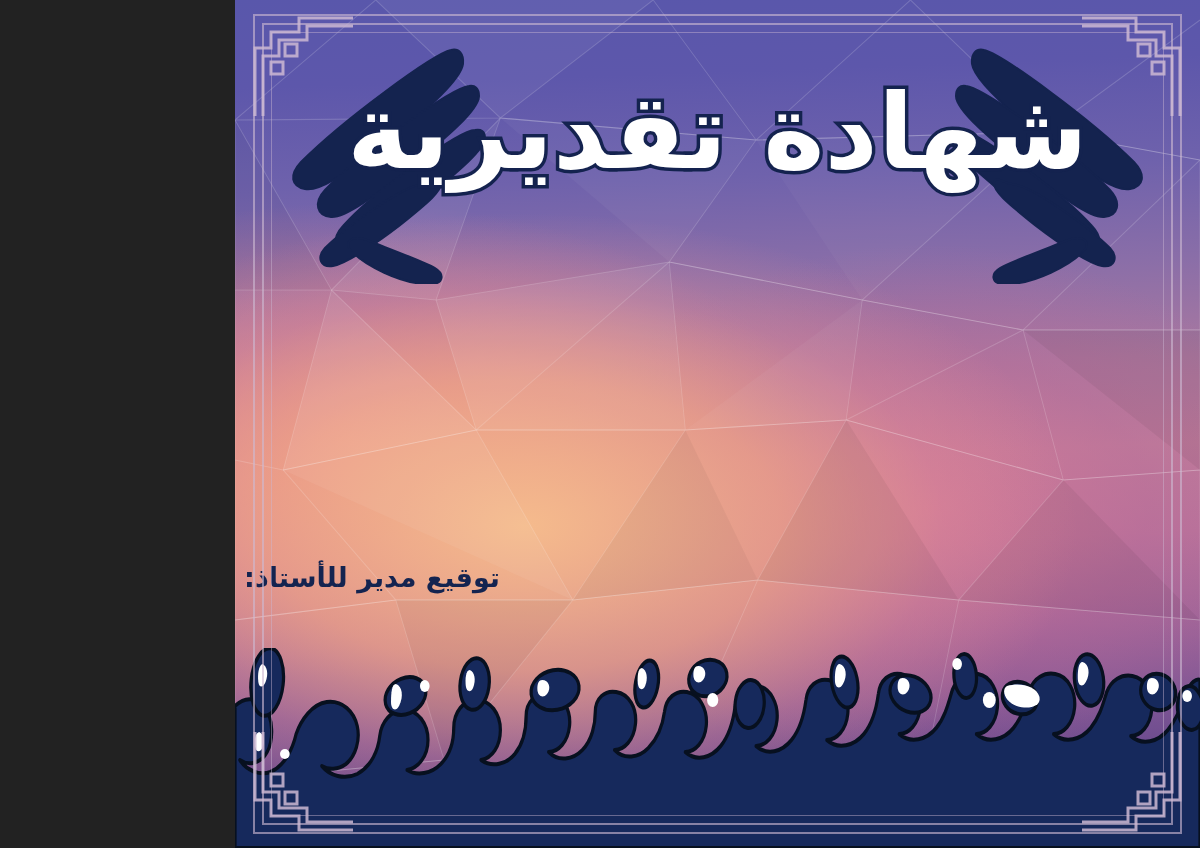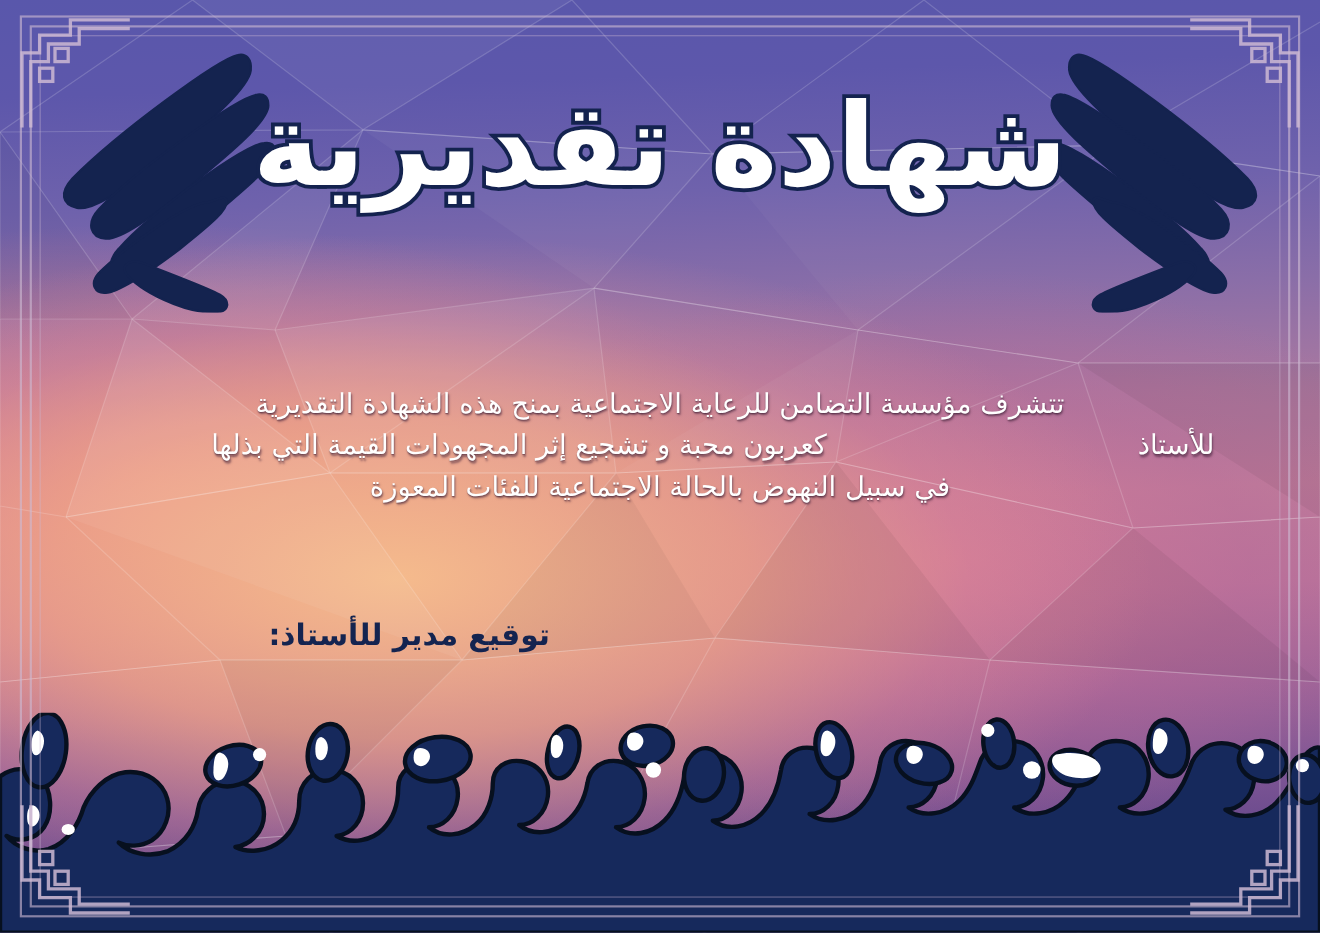--- a/index.html
+++ b/index.html
@@ -3,25 +3,25 @@
 <meta charset="utf-8">
 <title>شهادة تقديرية</title>
 <style>
   html, body {
     margin: 0;
     padding: 0;
     background: #222;
   }
   #certificate {
     position: relative;
-    width: 1200px;
+    width: 965px;
     height: 848px;
     overflow: hidden;
     font-family: "DejaVu Sans", "Liberation Sans", sans-serif;
-    background: #737373;
+    background: #ef4444;
     user-select: none;
   }
 
   
   .bg-base {
     position: absolute;
     inset: 0;
     background:
       radial-gradient(ellipse 70% 45% at 30% 62%, rgba(247,190,140,0.95) 0%, rgba(240,165,135,0.75) 38%, rgba(225,140,150,0.35) 62%, rgba(120,95,170,0) 82%),
       radial-gradient(ellipse 50% 40% at 72% 60%, rgba(214,120,150,0.70) 0%, rgba(190,105,150,0.40) 45%, rgba(120,95,170,0) 78%),
@@ -265,28 +265,20 @@
         <path d="M140,150 C118,152 60,196 42,214 C33,224 38,234 50,232 C62,230 90,212 116,192 C146,168 160,156 158,148 C156,142 148,149 140,150 Z"></path>
         <path d="M66,214 C78,230 120,252 150,250 C160,249 162,240 152,234 C142,228 104,214 84,206 C72,201 62,206 66,214 Z"></path>
       </g>
     </svg>
   </div>
 
   <div class="title-wrap">
     <span class="title">شهادة تقديرية</span>
   </div>
 
-  <div class="body-block">
-    <span class="body-line">تتشرف مؤسسة التضامن للرعاية الاجتماعية بمنح هذه الشهادة التقديرية</span>
-    <span class="body-line line-2">
-      <span class="seg-right">للأستاذ</span>
-      <span class="seg-mid">كعربون محبة و تشجيع إثر المجهودات القيمة التي بذلها</span>
-    </span>
-    <span class="body-line">في سبيل النهوض بالحالة الاجتماعية للفئات المعوزة</span>
-  </div>
 
   <div class="signature">توقيع مدير للأستاذ:</div>
 
   <div class="wave">
     <svg viewBox="0 0 1200 200" preserveAspectRatio="none" xmlns="http://www.w3.org/2000/svg">
       <g stroke="#07101f" stroke-width="4" stroke-linejoin="round">
         <path fill="#16295c" d="M0,200 L0,58
           C10,50 26,48 36,58 C48,70 48,92 40,104 C32,116 16,118 6,112
           C14,122 30,128 44,124 C62,118 72,100 76,86
           C82,72 96,56 114,54 C134,52 148,64 152,78

